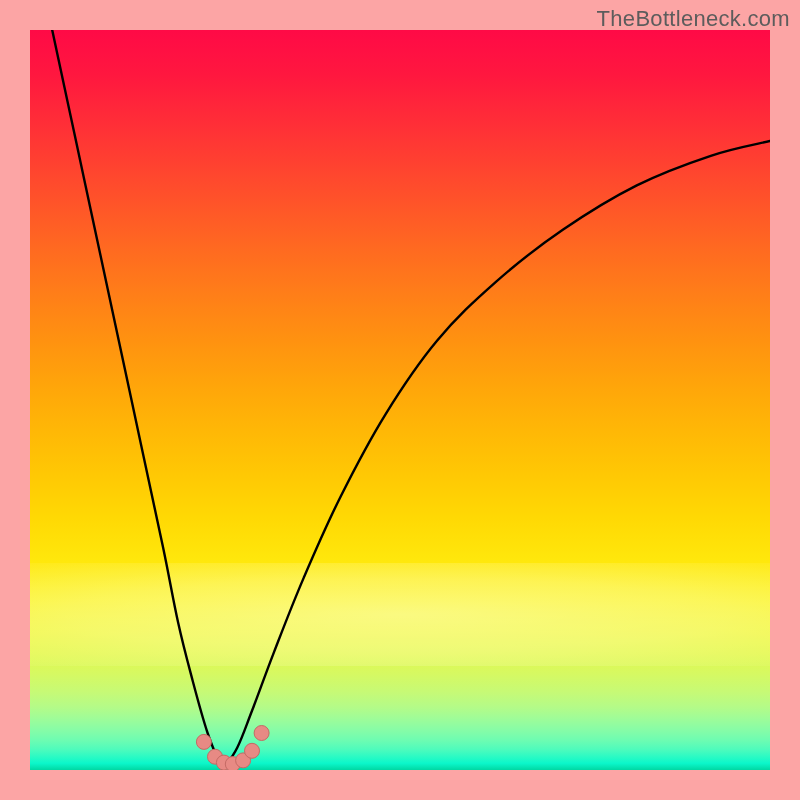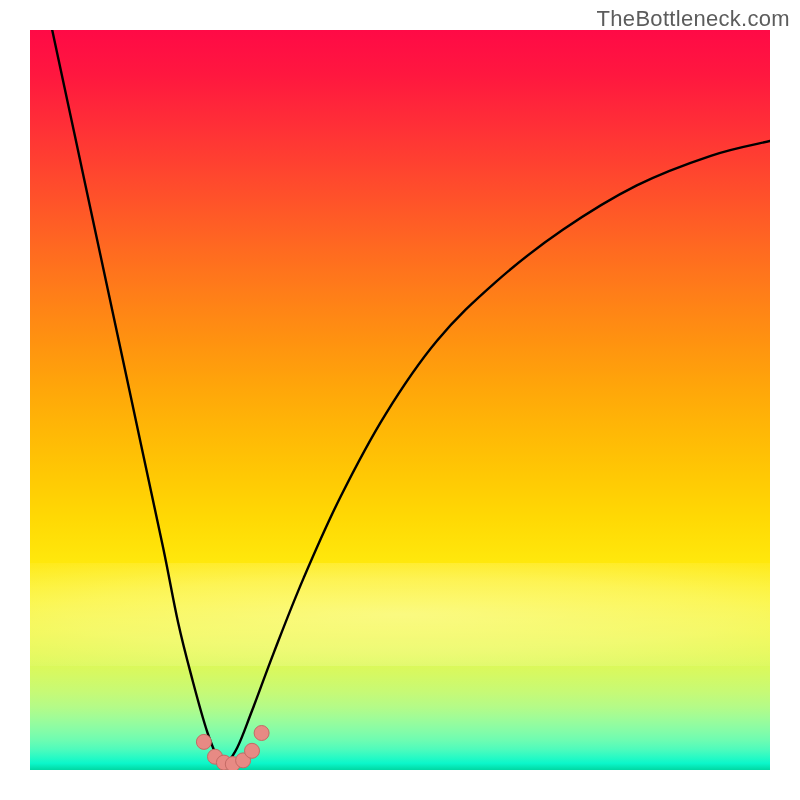--- a/index.html
+++ b/index.html
@@ -1,21 +1,21 @@
 <!DOCTYPE html>
 <html><head>
 <meta charset="utf-8">
 <style>
   * { margin: 0; padding: 0; box-sizing: border-box; }
   html, body { width: 800px; height: 800px; overflow: hidden; background: #000; }
   .frame {
     position: relative;
     width: 800px;
     height: 800px;
-    background: #ffffff;
+    background: #fca5a5;
   }
   .watermark {
     position: absolute;
     top: 6px;
     right: 10px;
     font-family: Arial, Helvetica, sans-serif;
     font-size: 22px;
     color: #5c5c5c;
     letter-spacing: 0.3px;
     z-index: 5;

